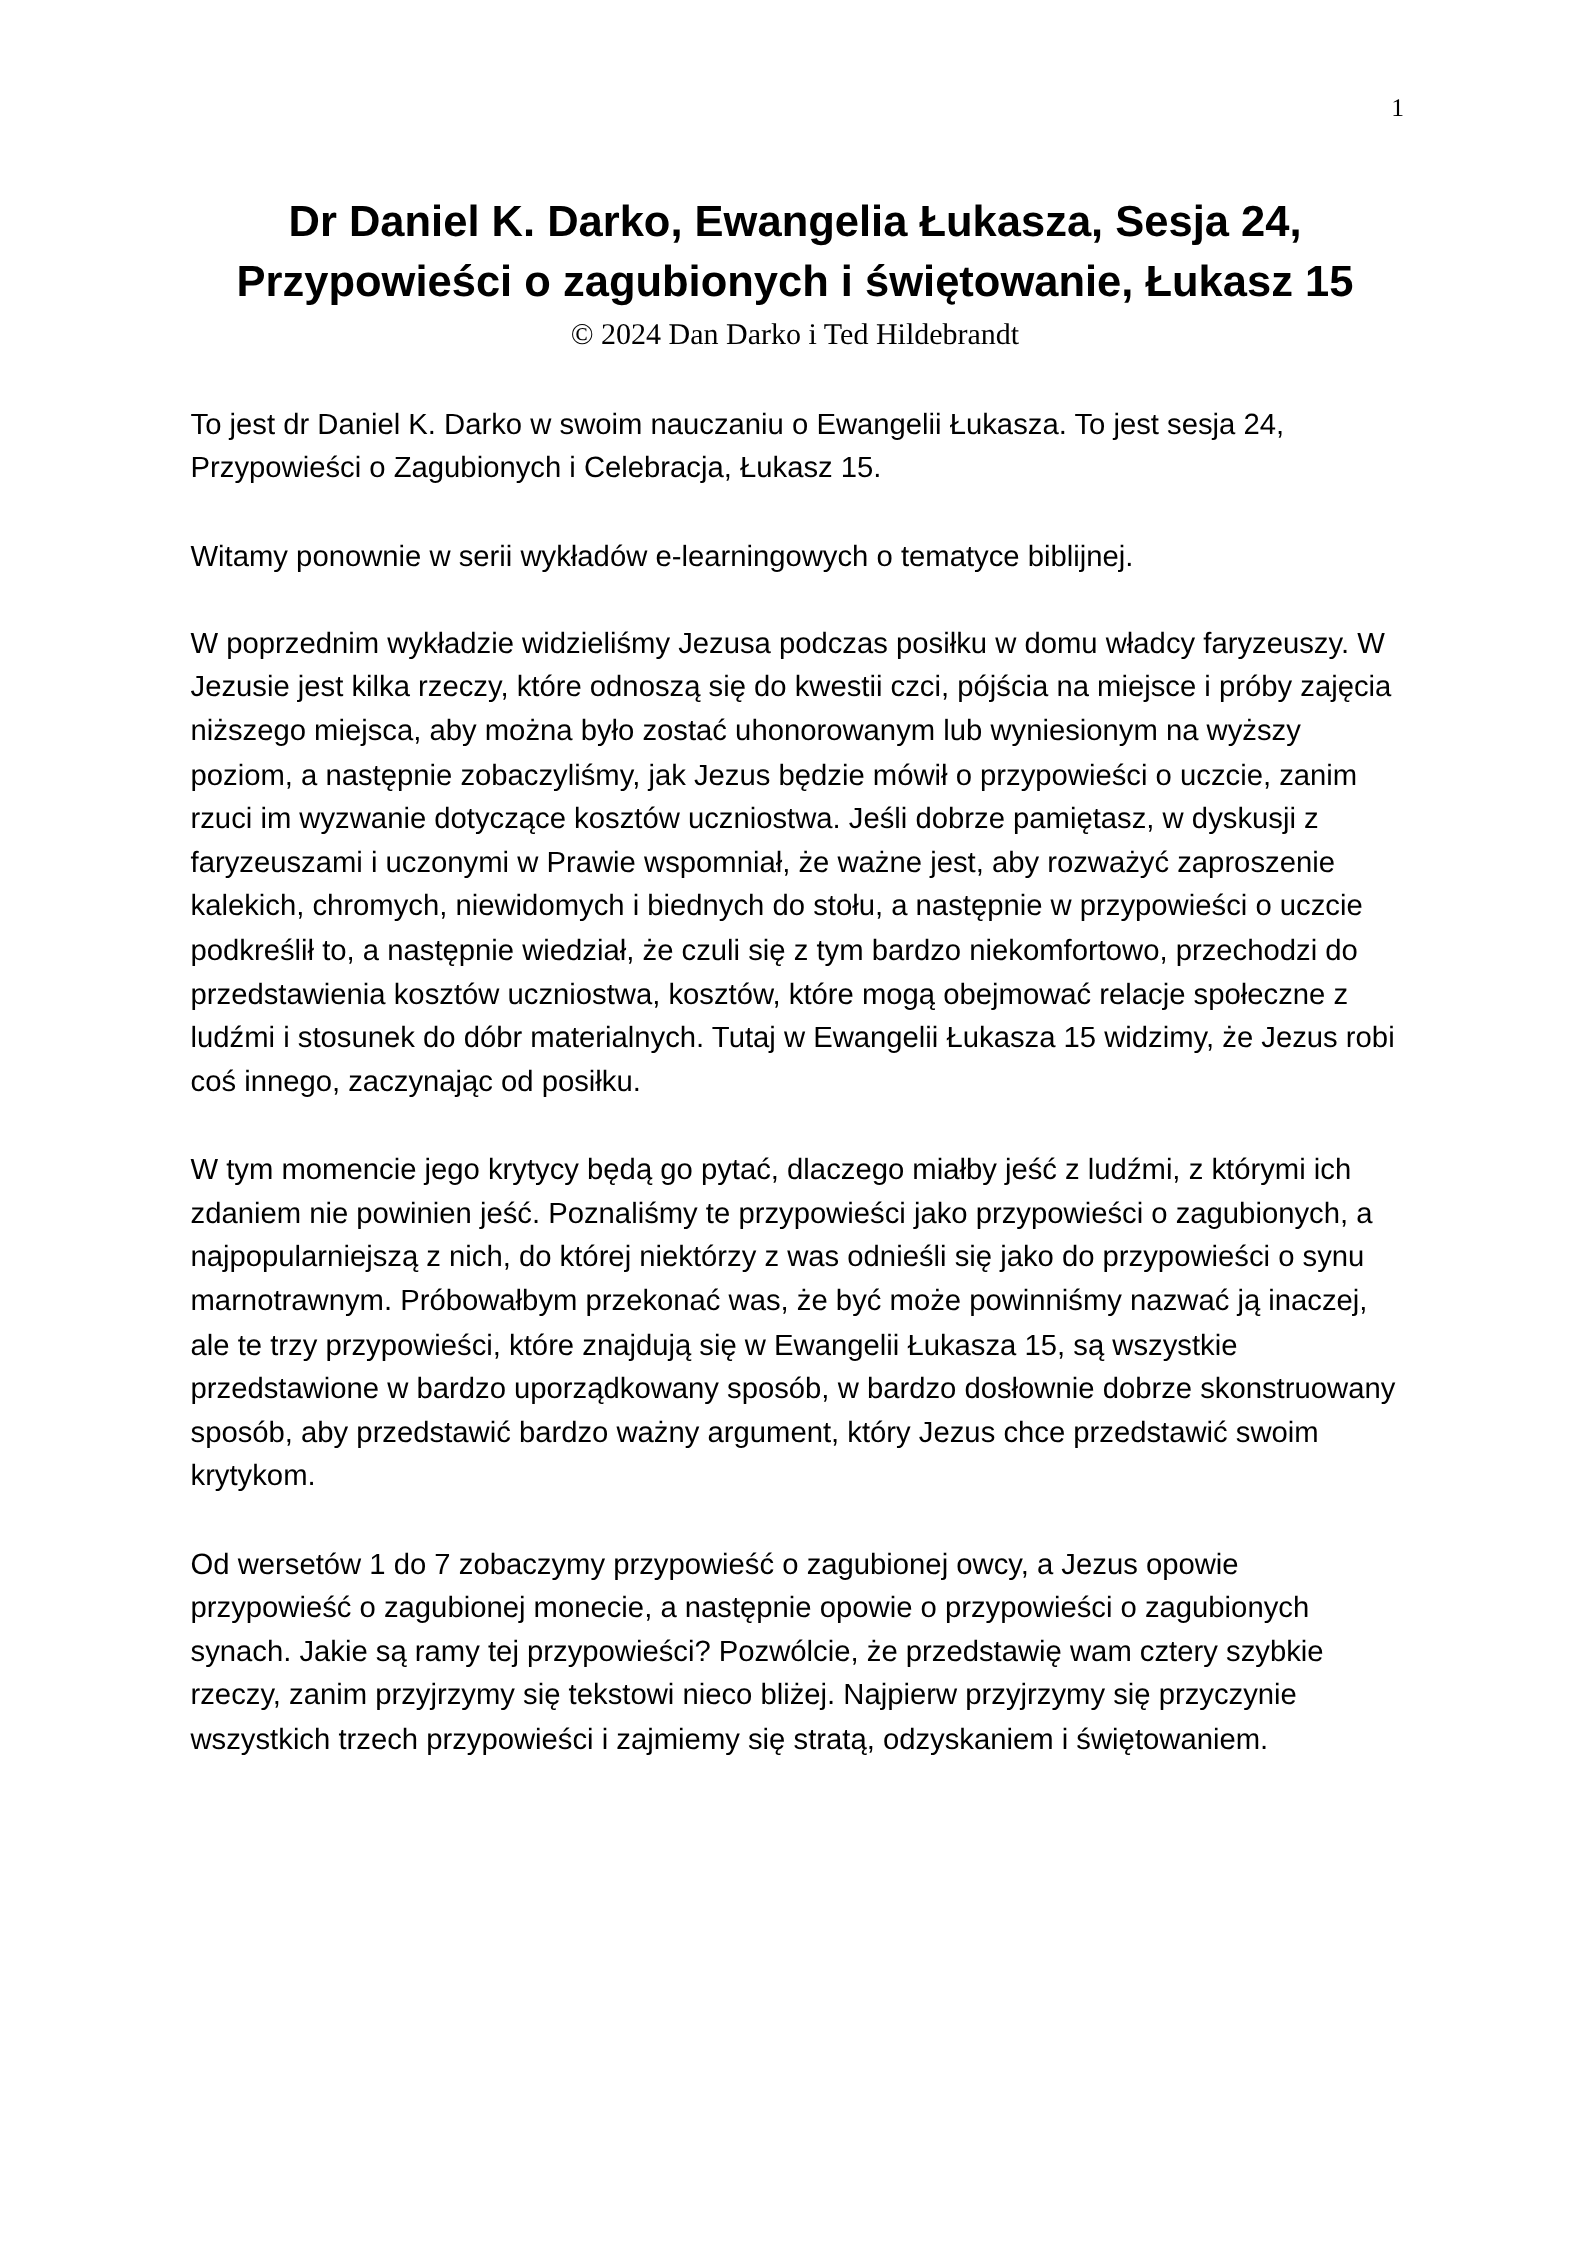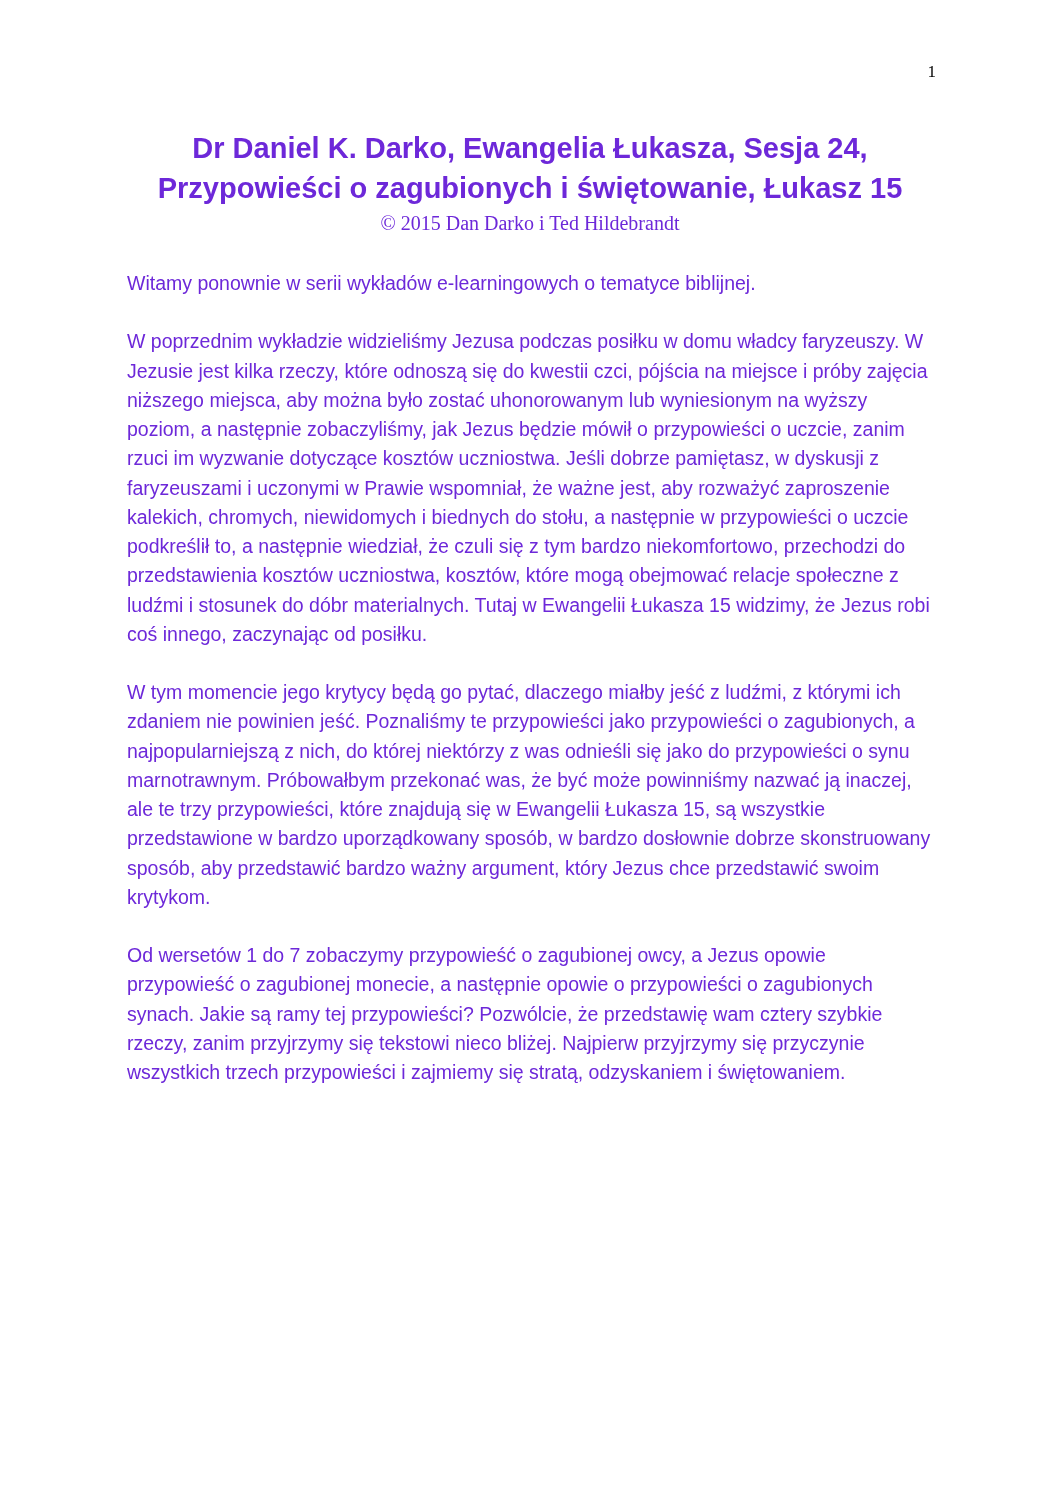--- a/index.html
+++ b/index.html
@@ -22,21 +22,21 @@
     right: 122px;
     font-family: "Liberation Serif", serif;
     font-size: 17px;
     color: #000000;
   }
   .content {
     position: absolute;
     top: 128px;
     left: 127px;
     width: 806px;
-    color: #6d28d9;
+    color: #000000;
   }
   .doc-title {
     font-family: "Liberation Sans", "DejaVu Sans", sans-serif;
     font-weight: 700;
     font-size: 29px;
     line-height: 1.38;
     text-align: center;
     margin: 0 0 2px 0;
   }
   .copyright {
@@ -61,22 +61,23 @@
 </style>
 </head>
 <body>
 
 <div class="page">
   <div class="page-number">1</div>
 
   <div class="content">
     <h1 class="doc-title">Dr Daniel K. Darko, Ewangelia Łukasza, Sesja 24, Przypowieści o zagubionych i świętowanie, Łukasz 15</h1>
 
-    <div class="copyright">© 2015 Dan Darko i Ted Hildebrandt</div>
+    <div class="copyright">© 2024 Dan Darko i Ted Hildebrandt</div>
 
     <div class="body-text">
+      <p>To jest dr Daniel K. Darko w swoim nauczaniu o Ewangelii Łukasza. To jest sesja 24, Przypowieści o Zagubionych i Celebracja, Łukasz 15.</p>
       <p>Witamy ponownie w serii wykładów e-learningowych o tematyce biblijnej.</p>
       <p>W poprzednim wykładzie widzieliśmy Jezusa podczas posiłku w domu władcy faryzeuszy. W Jezusie jest kilka rzeczy, które odnoszą się do kwestii czci, pójścia na miejsce i próby zajęcia niższego miejsca, aby można było zostać uhonorowanym lub wyniesionym na wyższy poziom, a następnie zobaczyliśmy, jak Jezus będzie mówił o przypowieści o uczcie, zanim rzuci im wyzwanie dotyczące kosztów uczniostwa. Jeśli dobrze pamiętasz, w dyskusji z faryzeuszami i uczonymi w Prawie wspomniał, że ważne jest, aby rozważyć zaproszenie kalekich, chromych, niewidomych i biednych do stołu, a następnie w przypowieści o uczcie podkreślił to, a następnie wiedział, że czuli się z tym bardzo niekomfortowo, przechodzi do przedstawienia kosztów uczniostwa, kosztów, które mogą obejmować relacje społeczne z ludźmi i stosunek do dóbr materialnych. Tutaj w Ewangelii Łukasza 15 widzimy, że Jezus robi coś innego, zaczynając od posiłku.</p>
       <p>W tym momencie jego krytycy będą go pytać, dlaczego miałby jeść z ludźmi, z którymi ich zdaniem nie powinien jeść. Poznaliśmy te przypowieści jako przypowieści o zagubionych, a najpopularniejszą z nich, do której niektórzy z was odnieśli się jako do przypowieści o synu marnotrawnym. Próbowałbym przekonać was, że być może powinniśmy nazwać ją inaczej, ale te trzy przypowieści, które znajdują się w Ewangelii Łukasza 15, są wszystkie przedstawione w bardzo uporządkowany sposób, w bardzo dosłownie dobrze skonstruowany sposób, aby przedstawić bardzo ważny argument, który Jezus chce przedstawić swoim krytykom.</p>
       <p>Od wersetów 1 do 7 zobaczymy przypowieść o zagubionej owcy, a Jezus opowie przypowieść o zagubionej monecie, a następnie opowie o przypowieści o zagubionych synach. Jakie są ramy tej przypowieści? Pozwólcie, że przedstawię wam cztery szybkie rzeczy, zanim przyjrzymy się tekstowi nieco bliżej. Najpierw przyjrzymy się przyczynie wszystkich trzech przypowieści i zajmiemy się stratą, odzyskaniem i świętowaniem.</p>
     </div>
   </div>
 </div>
 
 </body></html>

